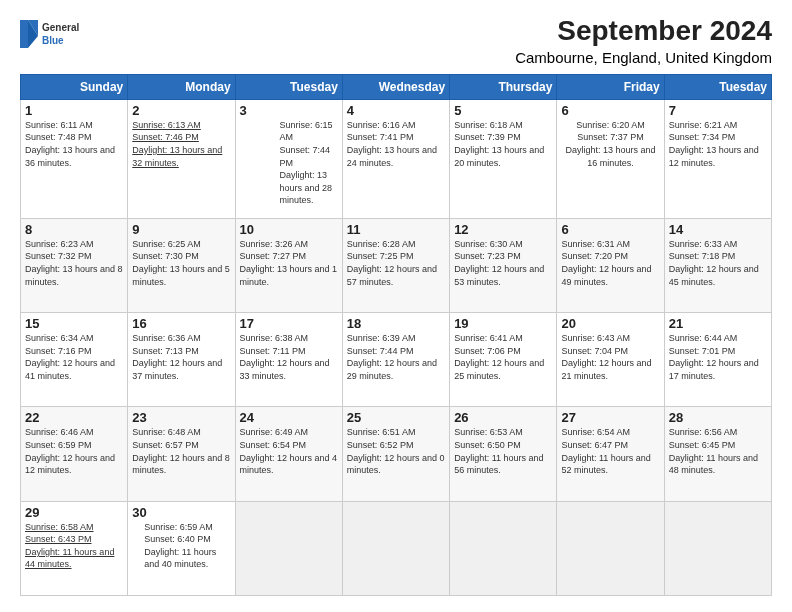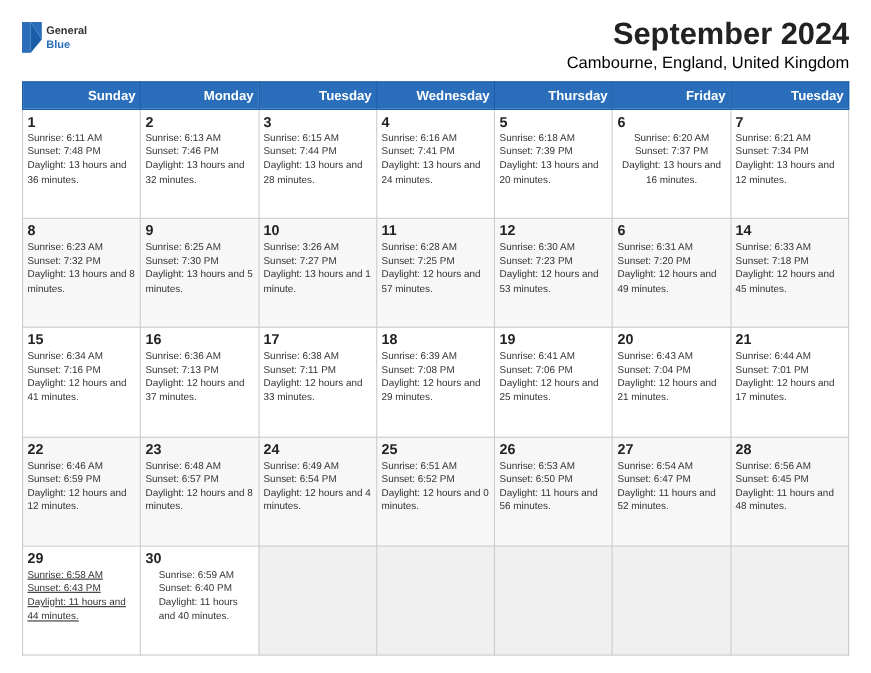--- a/index.html
+++ b/index.html
@@ -122,27 +122,27 @@
     <tbody id="calendar-body">
     <tr>
           <td>
             <span class="day-number">1</span>
             <div class="day-info" style="white-space: pre-line;">Sunrise: 6:11 AM
 Sunset: 7:48 PM
 Daylight: 13 hours and 36 minutes.</div>
           </td>
           <td>
             <span class="day-number">2</span>
-            <div class="day-info" style="white-space: pre-line;">Sunrise: 6:13 AM
+            <div class="day-info" style="white-space: pre-line; text-decoration: underline;">Sunrise: 6:13 AM
 Sunset: 7:46 PM
 Daylight: 13 hours and 32 minutes.</div>
           </td>
           <td>
             <span class="day-number">3</span>
-            <div class="day-info" style="white-space: pre-line;">Sunrise: 6:15 AM
+            <div class="day-info" style="white-space: pre-line; margin-left: 40px;">Sunrise: 6:15 AM
 Sunset: 7:44 PM
 Daylight: 13 hours and 28 minutes.</div>
           </td>
           <td>
             <span class="day-number">4</span>
             <div class="day-info" style="white-space: pre-line;">Sunrise: 6:16 AM
 Sunset: 7:41 PM
 Daylight: 13 hours and 24 minutes.</div>
           </td>
           <td>
@@ -223,21 +223,21 @@
           </td>
           <td>
             <span class="day-number">17</span>
             <div class="day-info" style="white-space: pre-line;">Sunrise: 6:38 AM
 Sunset: 7:11 PM
 Daylight: 12 hours and 33 minutes.</div>
           </td>
           <td>
             <span class="day-number">18</span>
             <div class="day-info" style="white-space: pre-line;">Sunrise: 6:39 AM
-Sunset: 7:08 PM
+Sunset: 7:44 PM
 Daylight: 12 hours and 29 minutes.</div>
           </td>
           <td>
             <span class="day-number">19</span>
             <div class="day-info" style="white-space: pre-line;">Sunrise: 6:41 AM
 Sunset: 7:06 PM
 Daylight: 12 hours and 25 minutes.</div>
           </td>
           <td>
             <span class="day-number">20</span>

